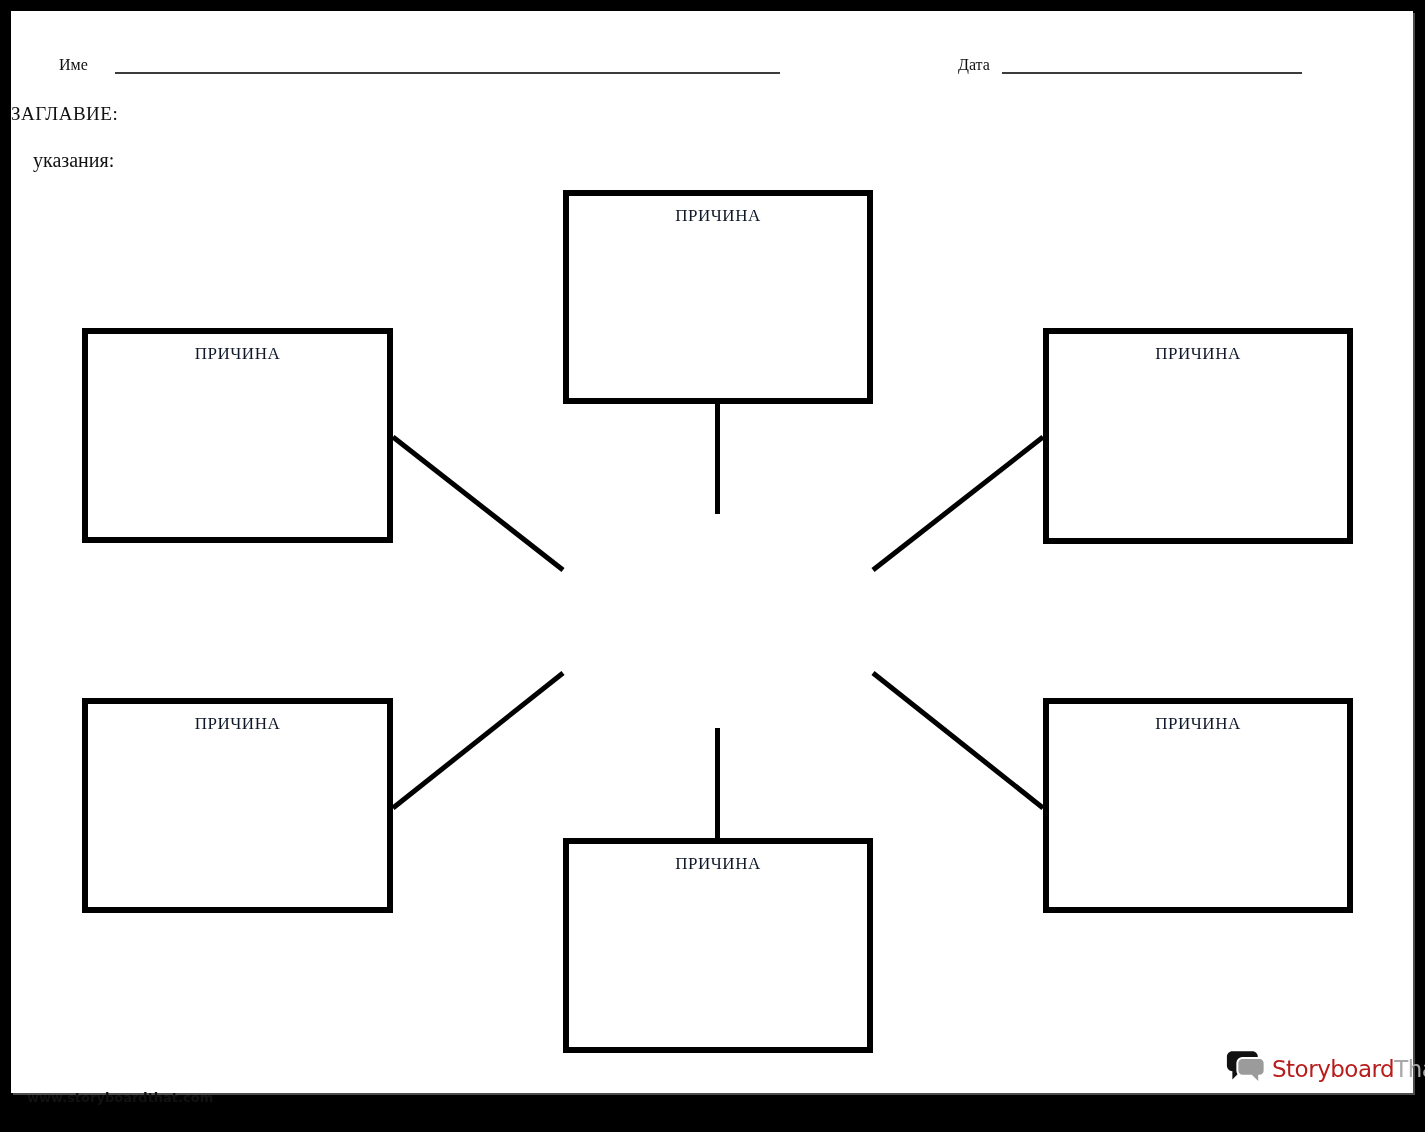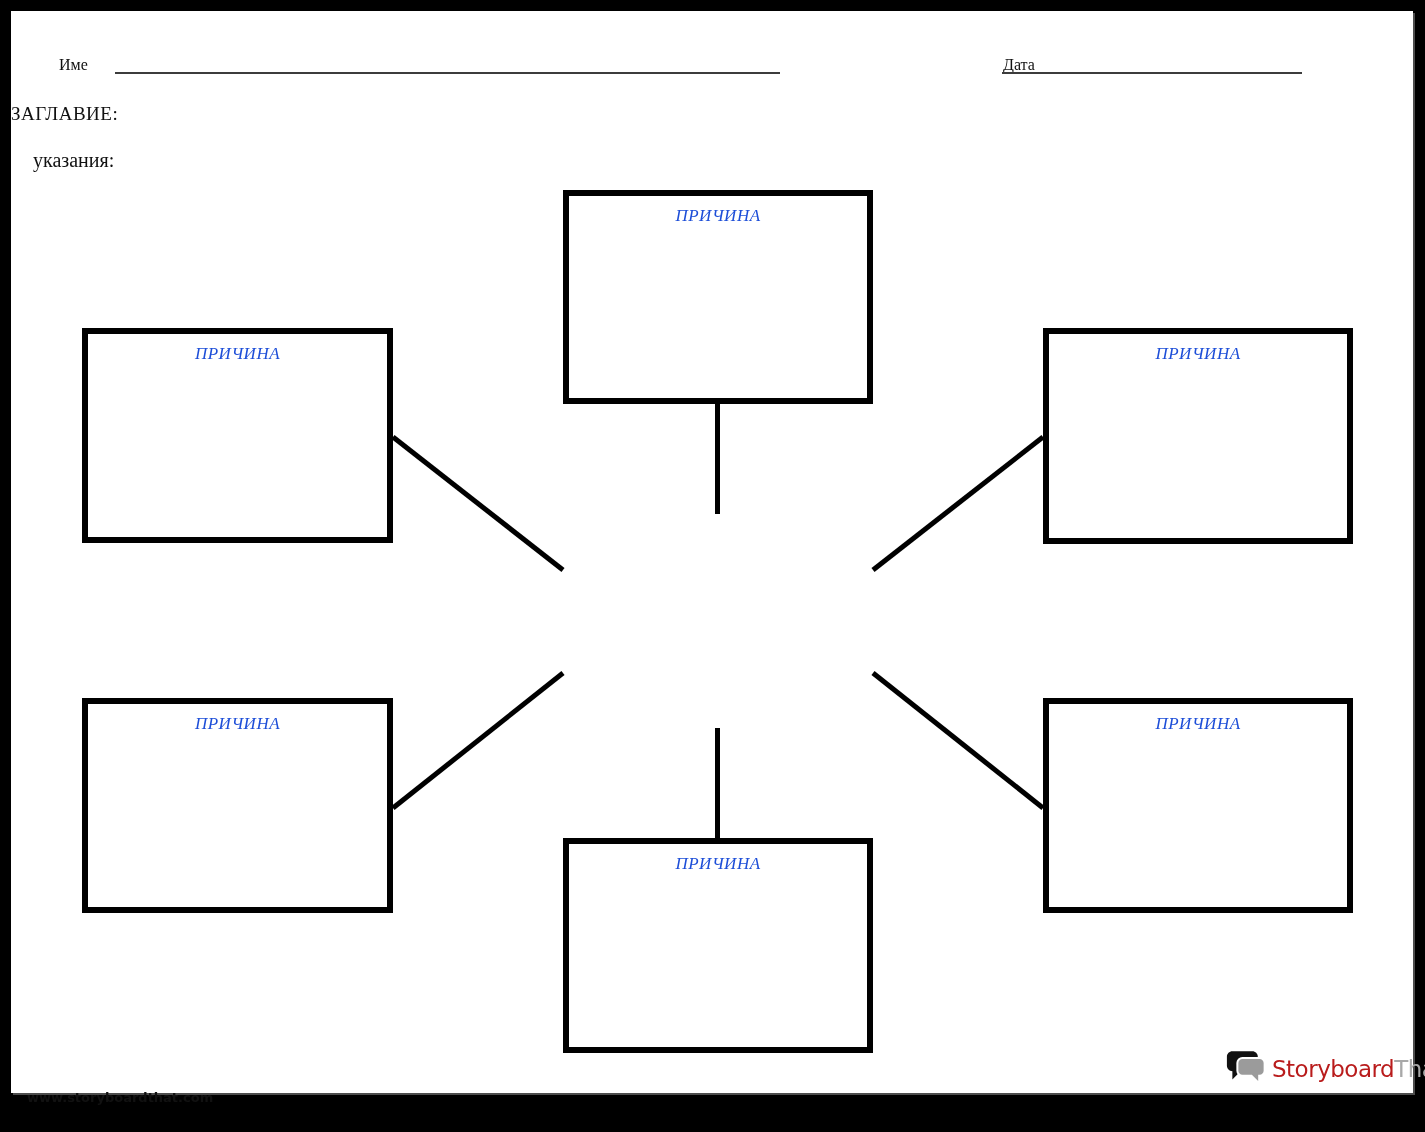--- a/index.html
+++ b/index.html
@@ -59,22 +59,21 @@
     box-sizing: border-box;
     border: 6px solid #000;
     background: #fff;
   }
   .node .node-label {
     display: block;
     margin-top: 10px;
     text-align: center;
     font-size: 17px;
     letter-spacing: 0.5px;
-    color: #1d4ed8;
-    font-style: italic;
+    color: #0f172a;
   }
   .connectors {
     position: absolute;
     left: 0;
     top: 0;
     width: 1402px;
     height: 1082px;
     pointer-events: none;
   }
   .node-top-center    { left: 552px;  top: 179px; width: 310px; height: 214px; }
@@ -113,21 +112,21 @@
 </style>
 </head>
 <body>
 
 <div class="frame">
   <div class="page">
 
     <span class="hdr-label" style="left:48px; top:45px;">Име</span>
     <div class="blank-line" style="left:104px; top:61px; width:665px;"></div>
 
-    <span class="hdr-label" style="left:992px; top:45px;">Дата</span>
+    <span class="hdr-label" style="left:947px; top:45px;">Дата</span>
     <div class="blank-line" style="left:991px; top:61px; width:300px;"></div>
 
     <div class="page-title">ЗАГЛАВИЕ:</div>
 
     <div class="directions">указания:</div>
 
     <svg class="connectors" viewBox="0 0 1402 1082" xmlns="http://www.w3.org/2000/svg">
       <line x1="706.5" y1="393" x2="706.5" y2="503" stroke="#000" stroke-width="5"></line>
       <line x1="706.5" y1="717" x2="706.5" y2="827" stroke="#000" stroke-width="5"></line>
       <line x1="382" y1="426" x2="552" y2="559" stroke="#000" stroke-width="5"></line>

